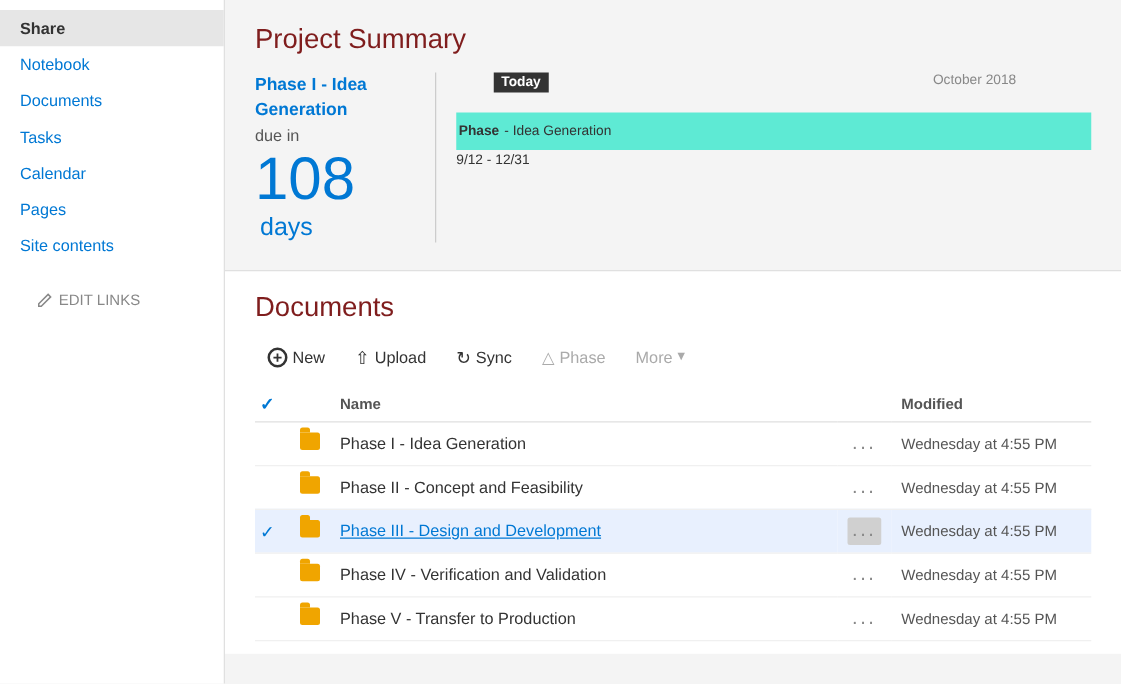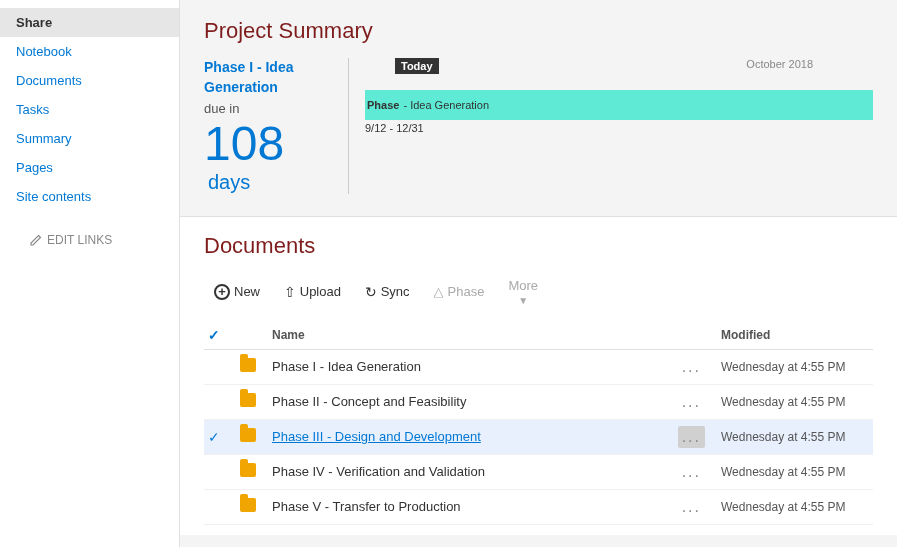--- a/index.html
+++ b/index.html
@@ -296,21 +296,21 @@
   <div class="sidebar-item">
     <span>Notebook</span>
   </div>
   <div class="sidebar-item">
     <span>Documents</span>
   </div>
   <div class="sidebar-item">
     <span>Tasks</span>
   </div>
   <div class="sidebar-item">
-    <span>Summary</span>
+    <span>Calendar</span>
   </div>
   <div class="sidebar-item">
     <span>Pages</span>
   </div>
   <div class="sidebar-item">
     <span>Site contents</span>
   </div>
   <div class="edit-links">
     <svg width="12" height="12" viewBox="0 0 12 12">
       <path d="M8.5 1.5l2 2L3 11H1V9L8.5 1.5z" fill="none" stroke="#888" stroke-width="1.2"></path>
@@ -361,21 +361,21 @@
         <span>Upload</span>
       </button>
       <button class="toolbar-btn">
         <span style="font-size:14px;">↻</span>
         <span>Sync</span>
       </button>
       <button class="toolbar-btn" style="color:#aaa;">
         <span style="font-size:13px;">△</span>
         <span>Phase</span>
       </button>
-      <button class="toolbar-btn more-btn" style="color:#aaa;flex-direction:column;">
+      <button class="toolbar-btn more-btn" style="color:#aaa;">
         <span>More</span>
         <span style="font-size:10px;">▼</span>
       </button>
     </div>
 
     <table class="doc-table">
       <thead>
         <tr>
           <th class="check-col">
             <span style="color:#0078d4; font-size:14px;">✓</span>

